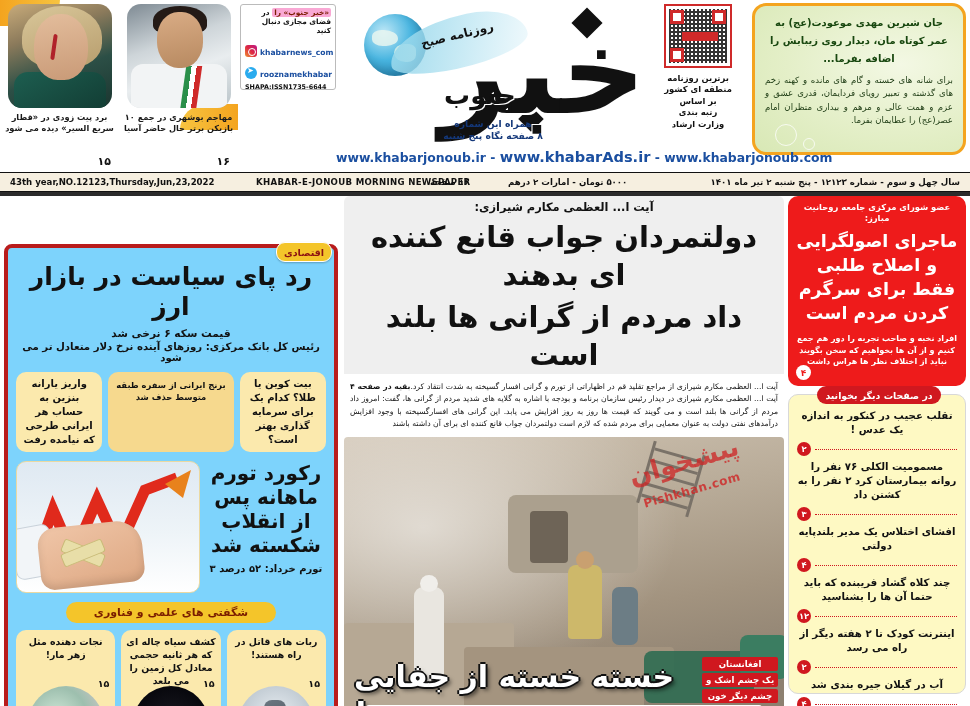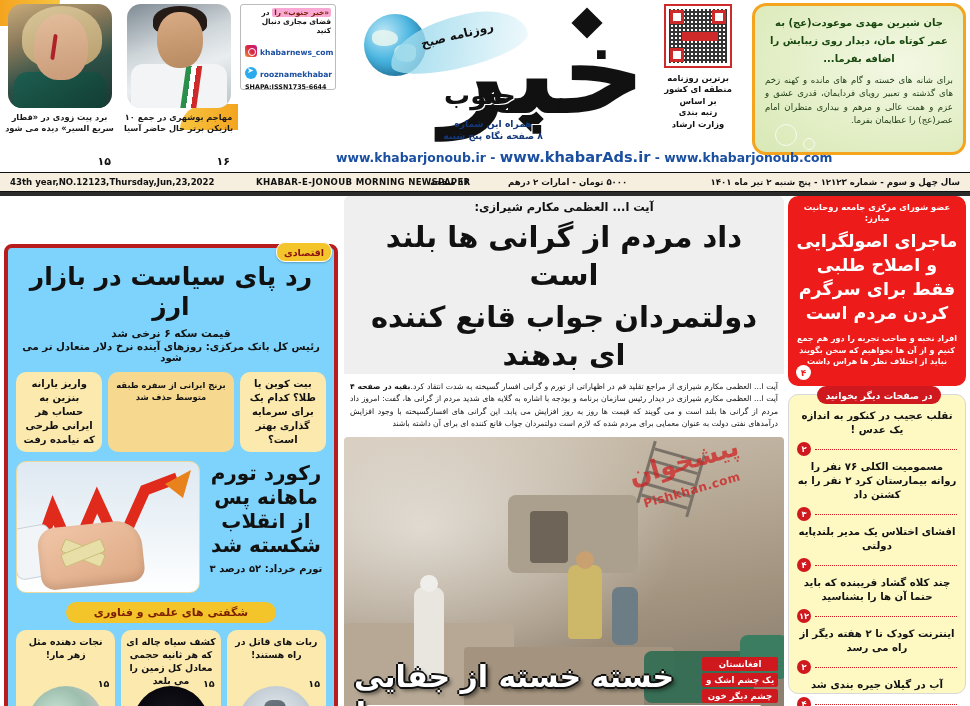--- a/index.html
+++ b/index.html
@@ -578,22 +578,22 @@
           <div class="t">نجات دهنده مثل زهر مار!</div>
           <div class="pg">۱۵</div>
           <div class="sci-thumb thumb-snake"></div>
         </div>
       </div>
     </div>
 
     <div class="col-center">
       <div class="center-head">
         <div class="kicker">آیت ا... العظمی مکارم شیرازی:</div>
+        <div class="main-h1">دولتمردان جواب قانع کننده ای بدهند</div>
         <div class="main-h1">داد مردم از گرانی ها بلند است</div>
-        <div class="main-h1">دولتمردان جواب قانع کننده ای بدهند</div>
       </div>
       <div class="main-body">
         <span class="cont">بقیه در صفحه ۴</span>
         <span>آیت ا... العظمی مکارم شیرازی از مراجع تقلید قم در اظهاراتی از تورم و گرانی افسار گسیخته به شدت انتقاد کرد. آیت ا... العظمی مکارم شیرازی در دیدار رئیس سازمان برنامه و بودجه با اشاره به گلایه های شدید مردم از گرانی ها، گفت: امروز داد مردم از گرانی ها بلند است و می گویند که قیمت ها روز به روز افزایش می یابد. این گرانی های افسارگسیخته با وجود افزایش درآمدهای نفتی دولت به عنوان معمایی برای مردم شده که لازم است دولتمردان جواب قانع کننده ای برای آن داشته باشند</span>
       </div>
 
       <div class="main-photo">
         <div class="rb" style="left:0;top:186px;width:170px;height:136px;background:#b6a894;"></div>
         <div class="rb" style="left:120px;top:210px;width:210px;height:112px;background:#a4947f;"></div>
         <div class="rb" style="left:300px;top:236px;width:140px;height:86px;background:#8d8070;"></div>

